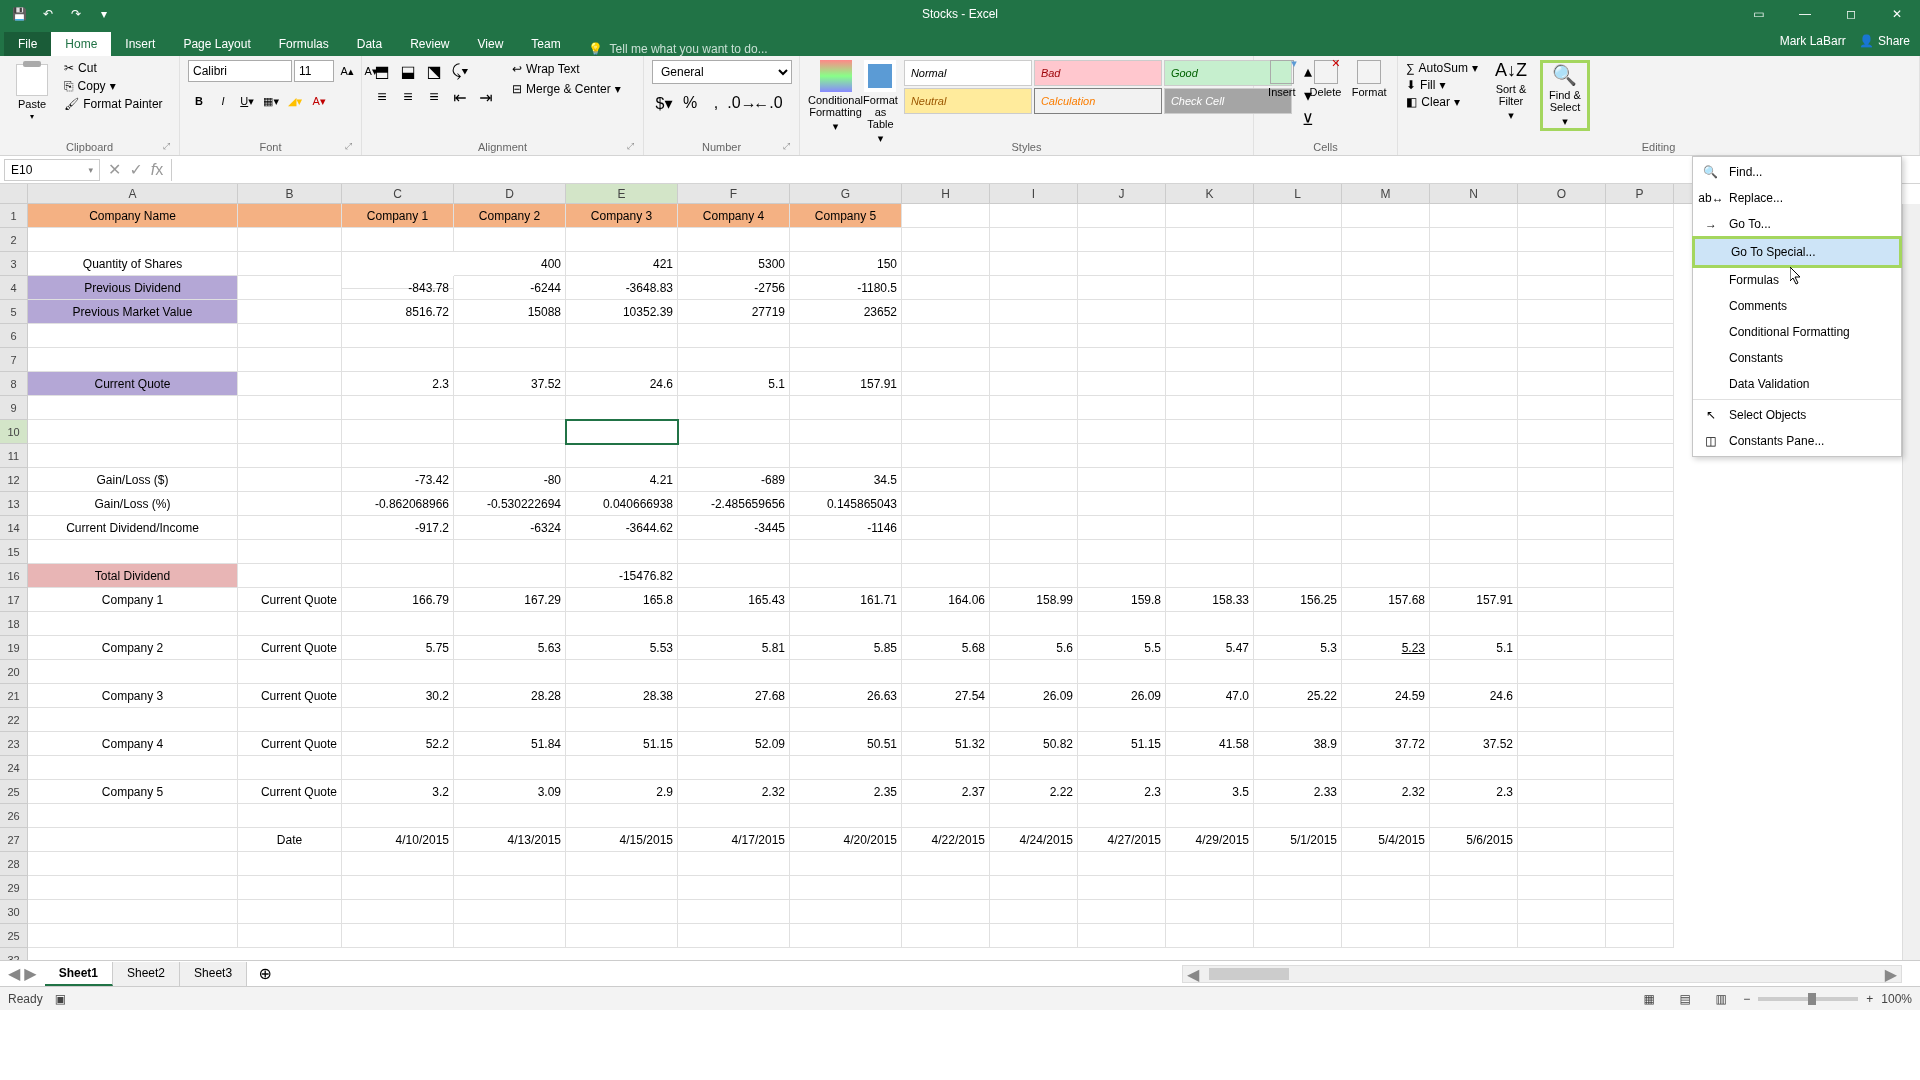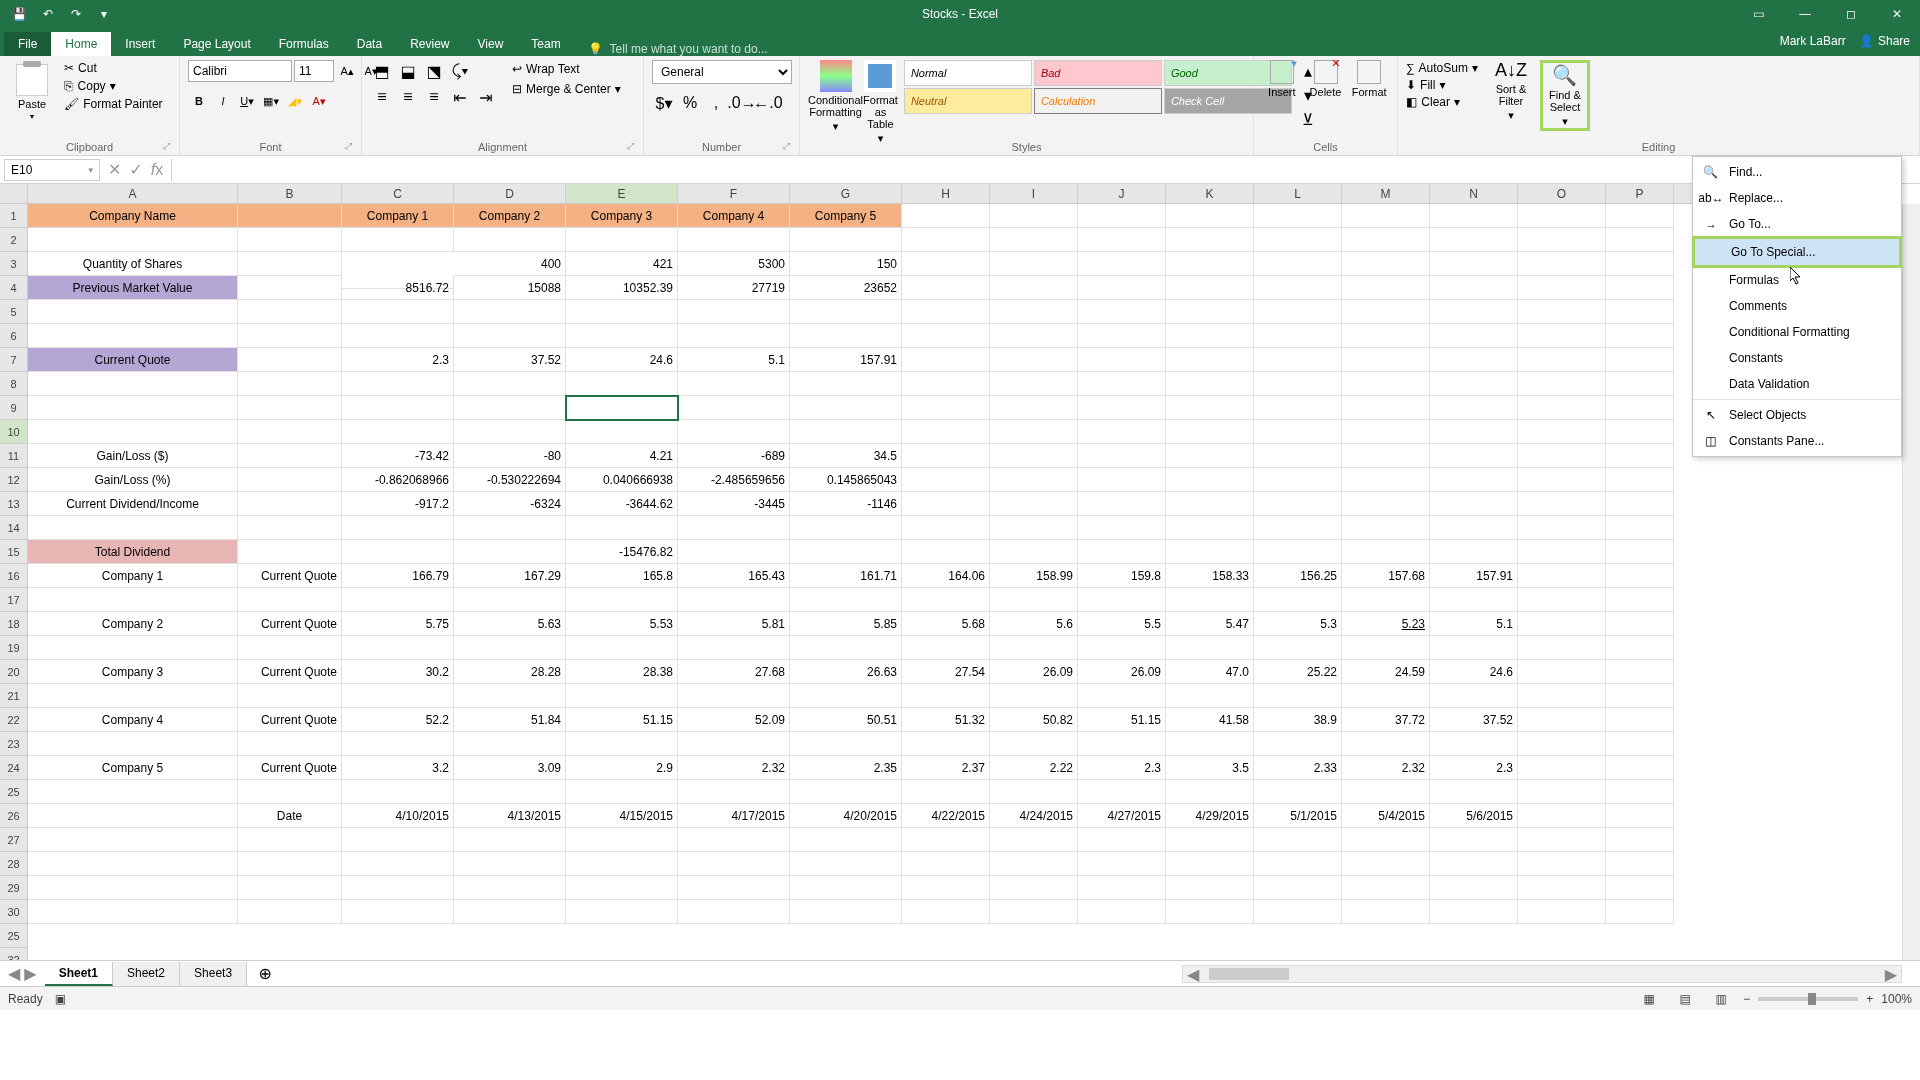--- a/index.html
+++ b/index.html
@@ -451,20 +451,38 @@
         <div class="cell" style="width: 88px;"></div>
         <div class="cell" style="width: 88px;"></div>
         <div class="cell" style="width: 88px;"></div>
         <div class="cell" style="width: 88px;"></div>
         <div class="cell" style="width: 88px;"></div>
         <div class="cell" style="width: 88px;"></div>
         <div class="cell" style="width: 88px;"></div>
         <div class="cell" style="width: 68px;"></div>
       </div>
       <div class="grid-row">
+        <div class="cell hdr-purple" style="width: 210px;">Previous Dividend</div>
+        <div class="cell" style="width: 104px;"></div>
+        <div class="cell right" style="width: 112px;">-843.78</div>
+        <div class="cell right" style="width: 112px;">-6244</div>
+        <div class="cell right" style="width: 112px;">-3648.83</div>
+        <div class="cell right" style="width: 112px;">-2756</div>
+        <div class="cell right" style="width: 112px;">-1180.5</div>
+        <div class="cell" style="width: 88px;"></div>
+        <div class="cell" style="width: 88px;"></div>
+        <div class="cell" style="width: 88px;"></div>
+        <div class="cell" style="width: 88px;"></div>
+        <div class="cell" style="width: 88px;"></div>
+        <div class="cell" style="width: 88px;"></div>
+        <div class="cell" style="width: 88px;"></div>
+        <div class="cell" style="width: 88px;"></div>
+        <div class="cell" style="width: 68px;"></div>
+      </div>
+      <div class="grid-row">
         <div class="cell hdr-purple" style="width: 210px;">Previous Market Value</div>
         <div class="cell" style="width: 104px;"></div>
         <div class="cell right" style="width: 112px;">8516.72</div>
         <div class="cell right" style="width: 112px;">15088</div>
         <div class="cell right" style="width: 112px;">10352.39</div>
         <div class="cell right" style="width: 112px;">27719</div>
         <div class="cell right" style="width: 112px;">23652</div>
         <div class="cell" style="width: 88px;"></div>
         <div class="cell" style="width: 88px;"></div>
         <div class="cell" style="width: 88px;"></div>

